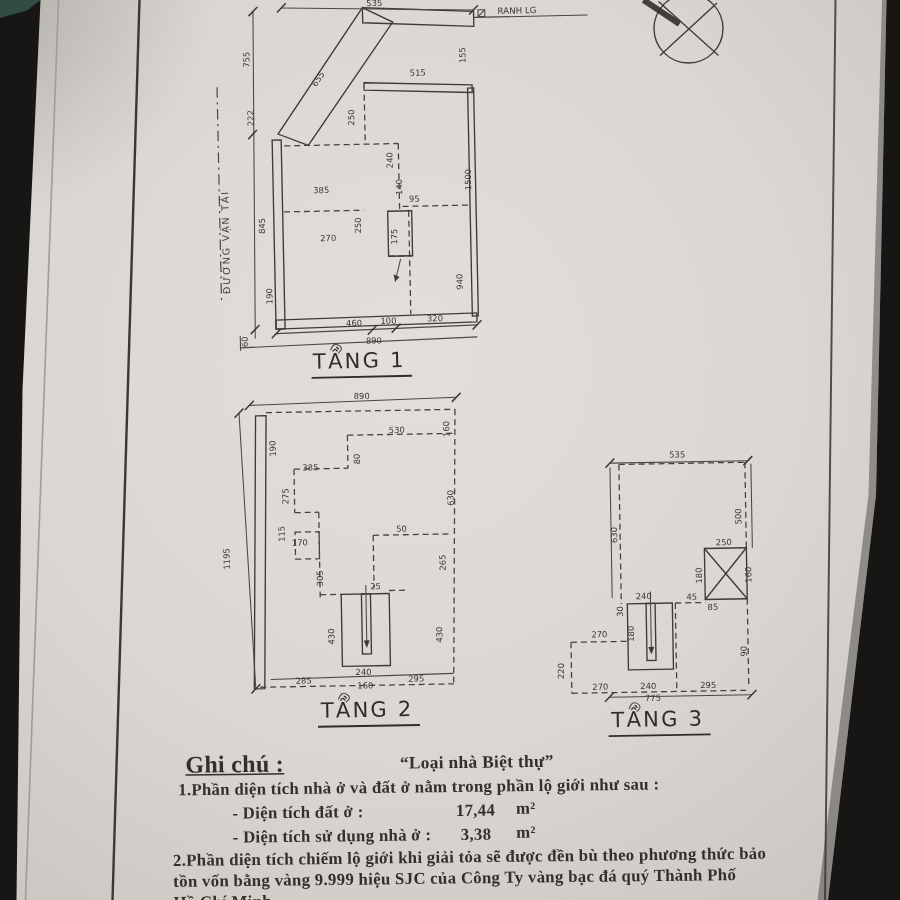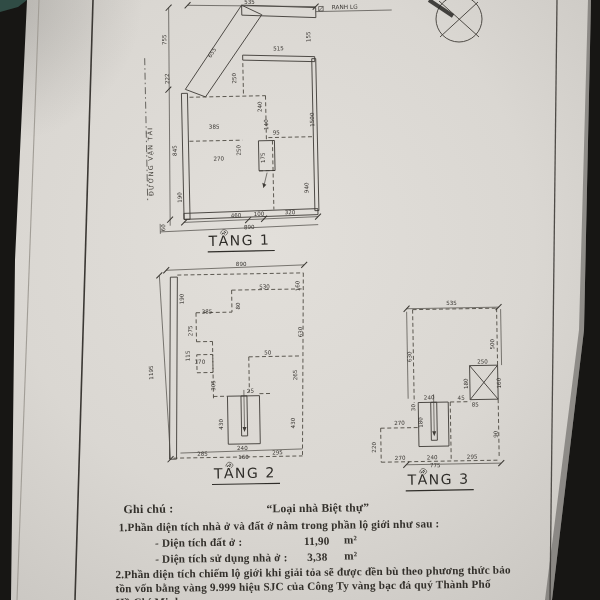--- a/index.html
+++ b/index.html
@@ -16,21 +16,21 @@
   .dim{font-family:"DejaVu Sans",sans-serif;font-size:5.6px;fill:#3a3733;text-anchor:middle;}
   .floorlabel{font-family:"DejaVu Sans",sans-serif;font-size:14px;letter-spacing:1.5px;
               fill:#2f2d29;text-anchor:middle;}
   .smalllabel{font-family:"DejaVu Sans",sans-serif;font-size:5.8px;fill:#3a3733;}
   .streetlabel{font-family:"DejaVu Sans",sans-serif;font-size:6.4px;letter-spacing:1.2px;fill:#45423c;}
   
   .notes{position:absolute;left:0;top:0;width:600px;height:600px;
          transform:rotate(-0.7deg);color:#33302b;
          font-family:"Liberation Serif","DejaVu Serif",serif;font-weight:700;}
   .notes .t{position:absolute;font-size:11.2px;white-space:nowrap;letter-spacing:0.2px;}
-  .notes .head{font-size:12px;}
+  .notes .head{text-decoration:underline;font-size:16px;}
   .notes .title{font-size:11.6px;}
 </style>
 </head>
 <body>
 
 <div class="stage">
 
 <svg width="600" height="600" viewBox="0 0 600 600">
   <defs>
     <radialGradient id="paper" cx="45%" cy="40%" r="80%">
@@ -275,21 +275,21 @@
     <line x1="404" y1="490" x2="472" y2="490" stroke="#2f2d29" stroke-width="1.2"></line>
     <path class="thin" d="M418,472 q2,-6 6,-3 q3,2 -1,5"></path>
   </g>
 </svg>
 
 <div class="notes">
   <div class="t head" style="left:121px;top:500px;">Ghi chú :</div>
   <div class="t title" style="left:264px;top:502px;">“Loại nhà Biệt thự”</div>
   <div class="t" style="left:116px;top:519px;">1.Phần diện tích nhà ở và đất ở nằm trong phần lộ giới như sau :</div>
   <div class="t" style="left:152px;top:535px;">- Diện tích đất ở :</div>
-  <div class="t" style="left:301px;top:535px;">11,90</div>
+  <div class="t" style="left:301px;top:535px;">17,44</div>
   <div class="t" style="left:341px;top:534px;">m²</div>
   <div class="t" style="left:152px;top:551px;">- Diện tích sử dụng nhà ở :</div>
   <div class="t" style="left:304px;top:551px;">3,38</div>
   <div class="t" style="left:341px;top:550px;">m²</div>
   <div class="t" style="left:112px;top:566px;">2.Phần diện tích chiếm lộ giới khi giải tỏa sẽ được đền bù theo phương thức bảo</div>
   <div class="t" style="left:112px;top:580px;">tồn vốn bằng vàng 9.999 hiệu SJC của Công Ty vàng bạc đá quý Thành Phố</div>
   <div class="t" style="left:112px;top:594px;">Hồ Chí Minh</div>
 </div>
 
 </div>

